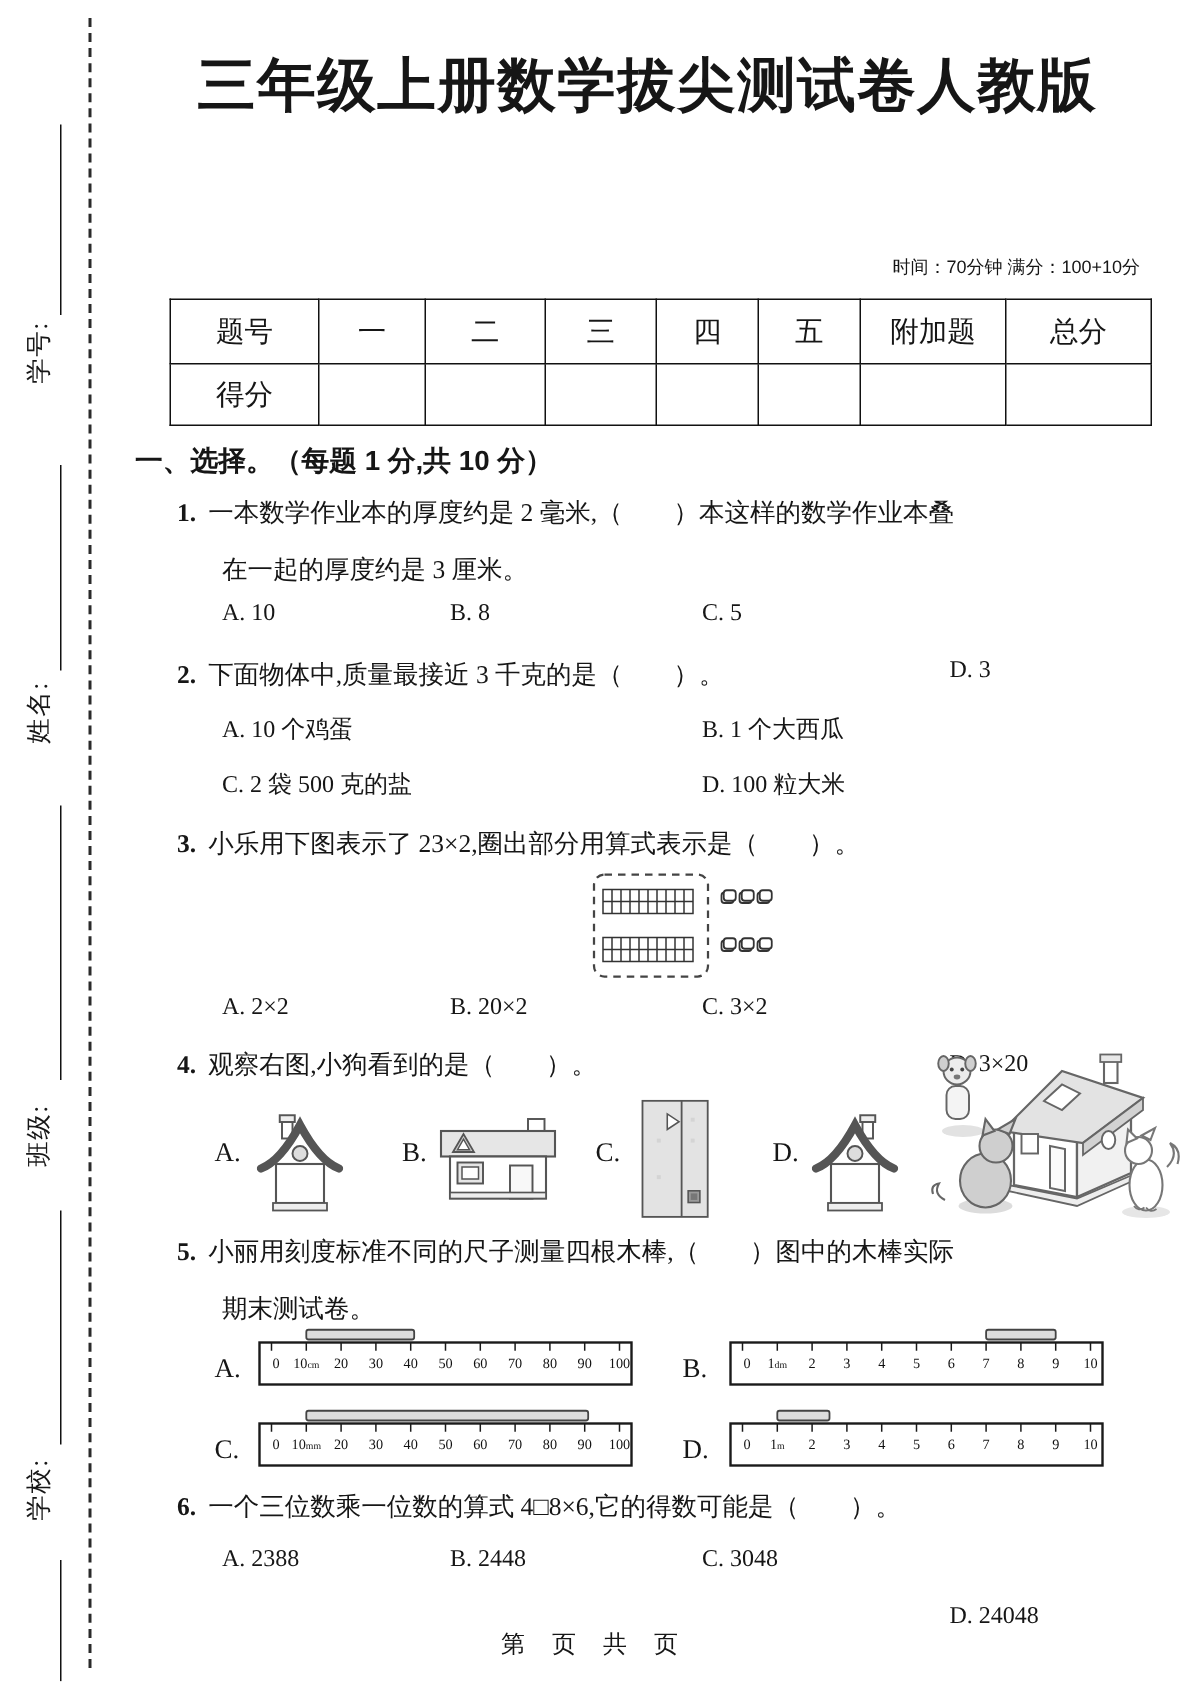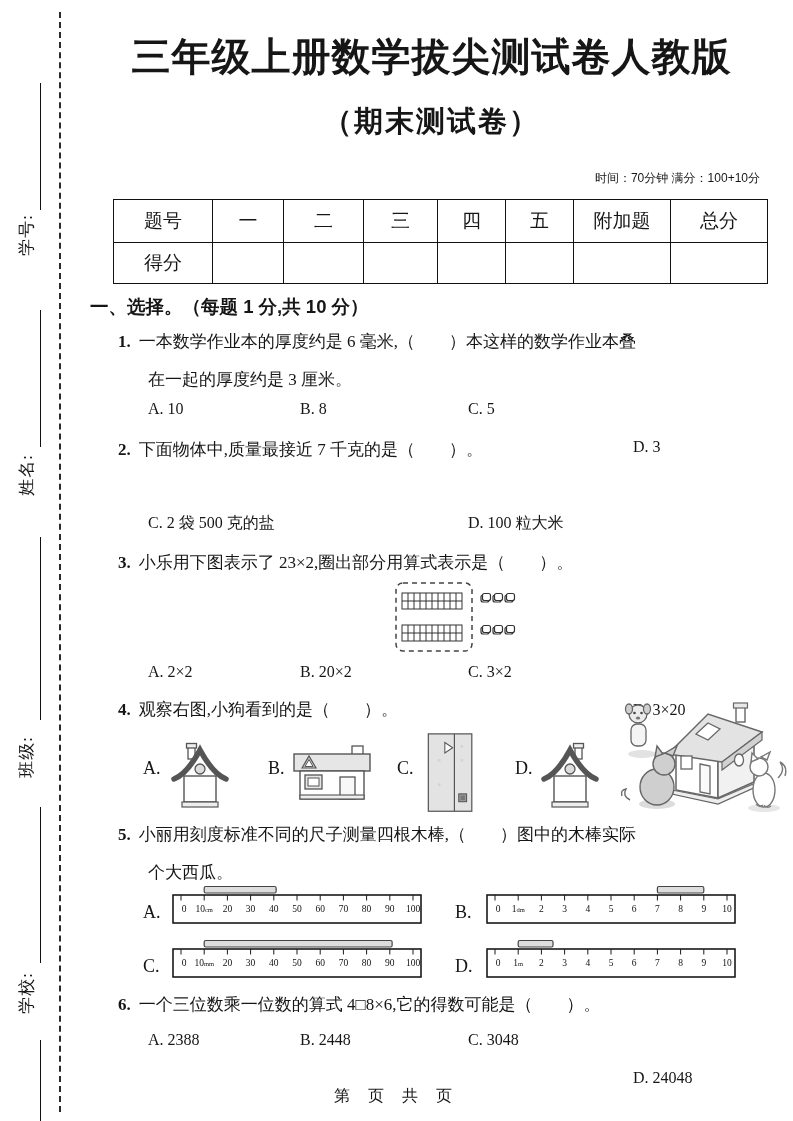--- a/index.html
+++ b/index.html
@@ -46,21 +46,20 @@
   <div class="seal-seg" style="top:310px;height:137px;"></div>
   <div class="seal-seg" style="top:537px;height:183px;"></div>
   <div class="seal-seg" style="top:807px;height:156px;"></div>
   <div class="seal-seg" style="top:1040px;height:81px;"></div>
   <div class="vlabel" style="top:235px;">学号:</div>
   <div class="vlabel" style="top:475px;">姓名:</div>
   <div class="vlabel" style="top:757px;">班级:</div>
   <div class="vlabel" style="top:993px;">学校:</div>
 
   <div class="abs title sans">三年级上册数学拔尖测试卷人教版</div>
-  <div class="abs subtitle sans">（期末测试卷）</div>
   <div class="abs info sans">时间：70分钟 满分：100+10分</div>
 
   <table class="score sans">
     <colgroup>
         <col style="width:99px">
         <col style="width:71px">
         <col style="width:80px">
         <col style="width:74px">
         <col style="width:68px">
         <col style="width:68px">
@@ -87,32 +86,36 @@
       <td></td>
       <td></td>
       <td></td>
     </tr>
   </tbody>
     </table>
 
   <div class="abs section sans">一、选择。（每题 1 分,共 10 分）</div>
 
   <div class="qline" style="left:118px;top:330px;">
-    <span class="qno">1.</span><span>一本数学作业本的厚度约是 6 毫米,（　　）本这样的数学作业本叠</span>
+    <span class="qno">1.</span><span>一本数学作业本的厚度约是 2 毫米,（　　）本这样的数学作业本叠</span>
   </div>
   <div class="qline" style="left:148px;top:368px;">在一起的厚度约是 3 厘米。</div>
   <div class="opts" style="top:400px;">
     <span class="oA">A. 10</span>
     <span class="oB">B. 8</span>
     <span class="oC">C. 5</span>
     <span class="oD">D. 3</span>
   </div>
 
   <div class="qline" style="left:118px;top:438px;">
-    <span class="qno">2.</span><span>下面物体中,质量最接近 7 千克的是（　　）。</span>
+    <span class="qno">2.</span><span>下面物体中,质量最接近 3 千克的是（　　）。</span>
+  </div>
+  <div class="opts" style="top:476px;">
+    <span class="oA">A. 10 个鸡蛋</span>
+    <span class="oC">B. 1 个大西瓜</span>
   </div>
   <div class="opts" style="top:513px;">
     <span class="oA">C. 2 袋 500 克的盐</span>
     <span class="oC">D. 100 粒大米</span>
   </div>
 
   <div class="qline" style="left:118px;top:551px;">
     <span class="qno">3.</span><span>小乐用下图表示了 23×2,圈出部分用算式表示是（　　）。</span>
   </div>
   <div class="abs" style="left:393px;top:580px;">
@@ -280,21 +283,21 @@
         <polygon points="139,70 140,61 146,67"></polygon>
         <polygon points="155,68 158,60 149,65"></polygon>
         <path d="M144,112 q3,4 7,1 M152,113 q3,4 7,1" fill="none" stroke-width="1.2"></path>
       </g>
     </svg>
   </div>
 
   <div class="qline" style="left:118px;top:823px;">
     <span class="qno">5.</span><span>小丽用刻度标准不同的尺子测量四根木棒,（　　）图中的木棒实际</span>
   </div>
-  <div class="qline" style="left:148px;top:861px;">个大西瓜。</div>
+  <div class="qline" style="left:148px;top:861px;">期末测试卷。</div>
 
   <div class="optlabel" style="left:143px;top:902px;">A.</div>
   <div class="abs" style="left:172px;top:884px;">
       <svg width="250" height="42">
         <rect x="32.2" y="2.5" width="71.92" height="6.5" rx="1.5" fill="#ddd" stroke="#444" stroke-width="1.2"></rect>
         <rect x="1" y="11" width="248" height="28" fill="#fff" stroke="#1a1a1a" stroke-width="1.6"></rect>
         <line x1="9" y1="11" x2="9" y2="16.5" stroke="#1a1a1a" stroke-width="1"></line>
         <text x="12" y="28" text-anchor="middle" font-size="9.5" fill="#111" font-family="&quot;Liberation Serif&quot;, serif">0</text>
         <line x1="32.2" y1="11" x2="32.2" y2="16.5" stroke="#1a1a1a" stroke-width="1"></line>
         <text x="32.2" y="28" text-anchor="middle" font-size="9.5" fill="#111" font-family="&quot;Liberation Serif&quot;, serif">10<tspan font-size="6.5">cm</tspan></text>

